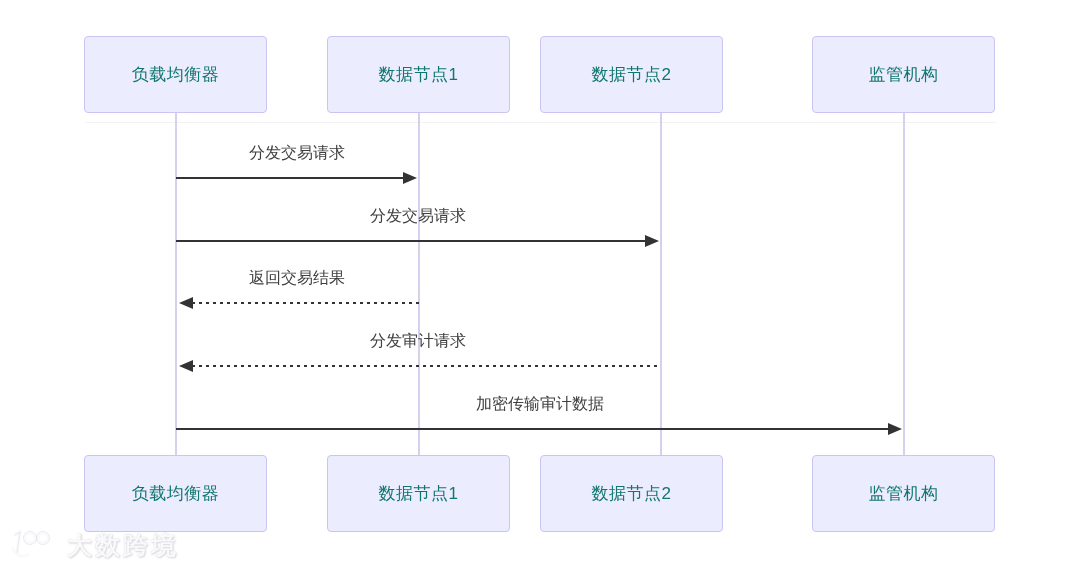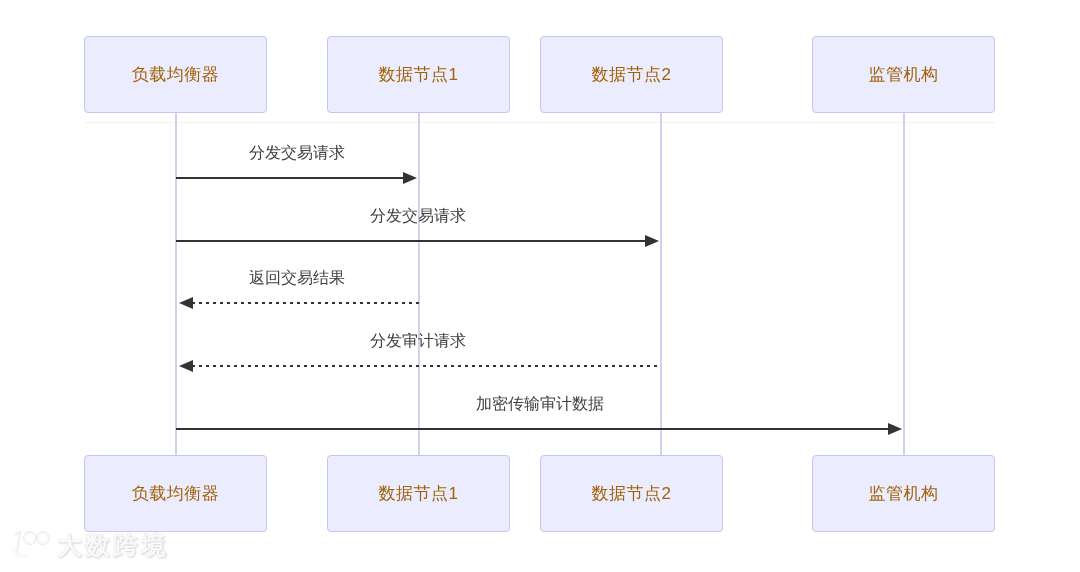--- a/index.html
+++ b/index.html
@@ -28,21 +28,21 @@
     background: #ececff;
     border: 1px solid #c9c4f0;
     border-radius: 4px;
     box-sizing: border-box;
     display: flex;
     align-items: center;
     justify-content: center;
   }
   .actor-box .actor-label {
     font-size: 17px;
-    color: #a16207;
+    color: #0f766e;
     letter-spacing: 0.5px;
   }
   .top-row    { top: 36px; }
   .bottom-row { top: 455px; }
   .actor-x1 { left: 84px; }
   .actor-x2 { left: 327px; }
   .actor-x3 { left: 540px; }
   .actor-x4 { left: 812px; }
   .msg-label {
     position: absolute;
@@ -58,21 +58,21 @@
     width: 911px;
     height: 1px;
     background: #f2f2f5;
   }
   .watermark {
     position: absolute;
     left: 8px;
     top: 529px;
     display: flex;
     align-items: flex-start;
-    gap: 3px;
+    gap: 13px;
     user-select: none;
   }
   .watermark-brand {
     font-size: 25px;
     font-weight: bold;
     letter-spacing: 3px;
     color: rgba(252, 252, 253, 0.95);
     text-shadow:
       0 0 1px rgba(195, 195, 205, 0.85),
       1px 1px 2px rgba(170, 170, 182, 0.45);

